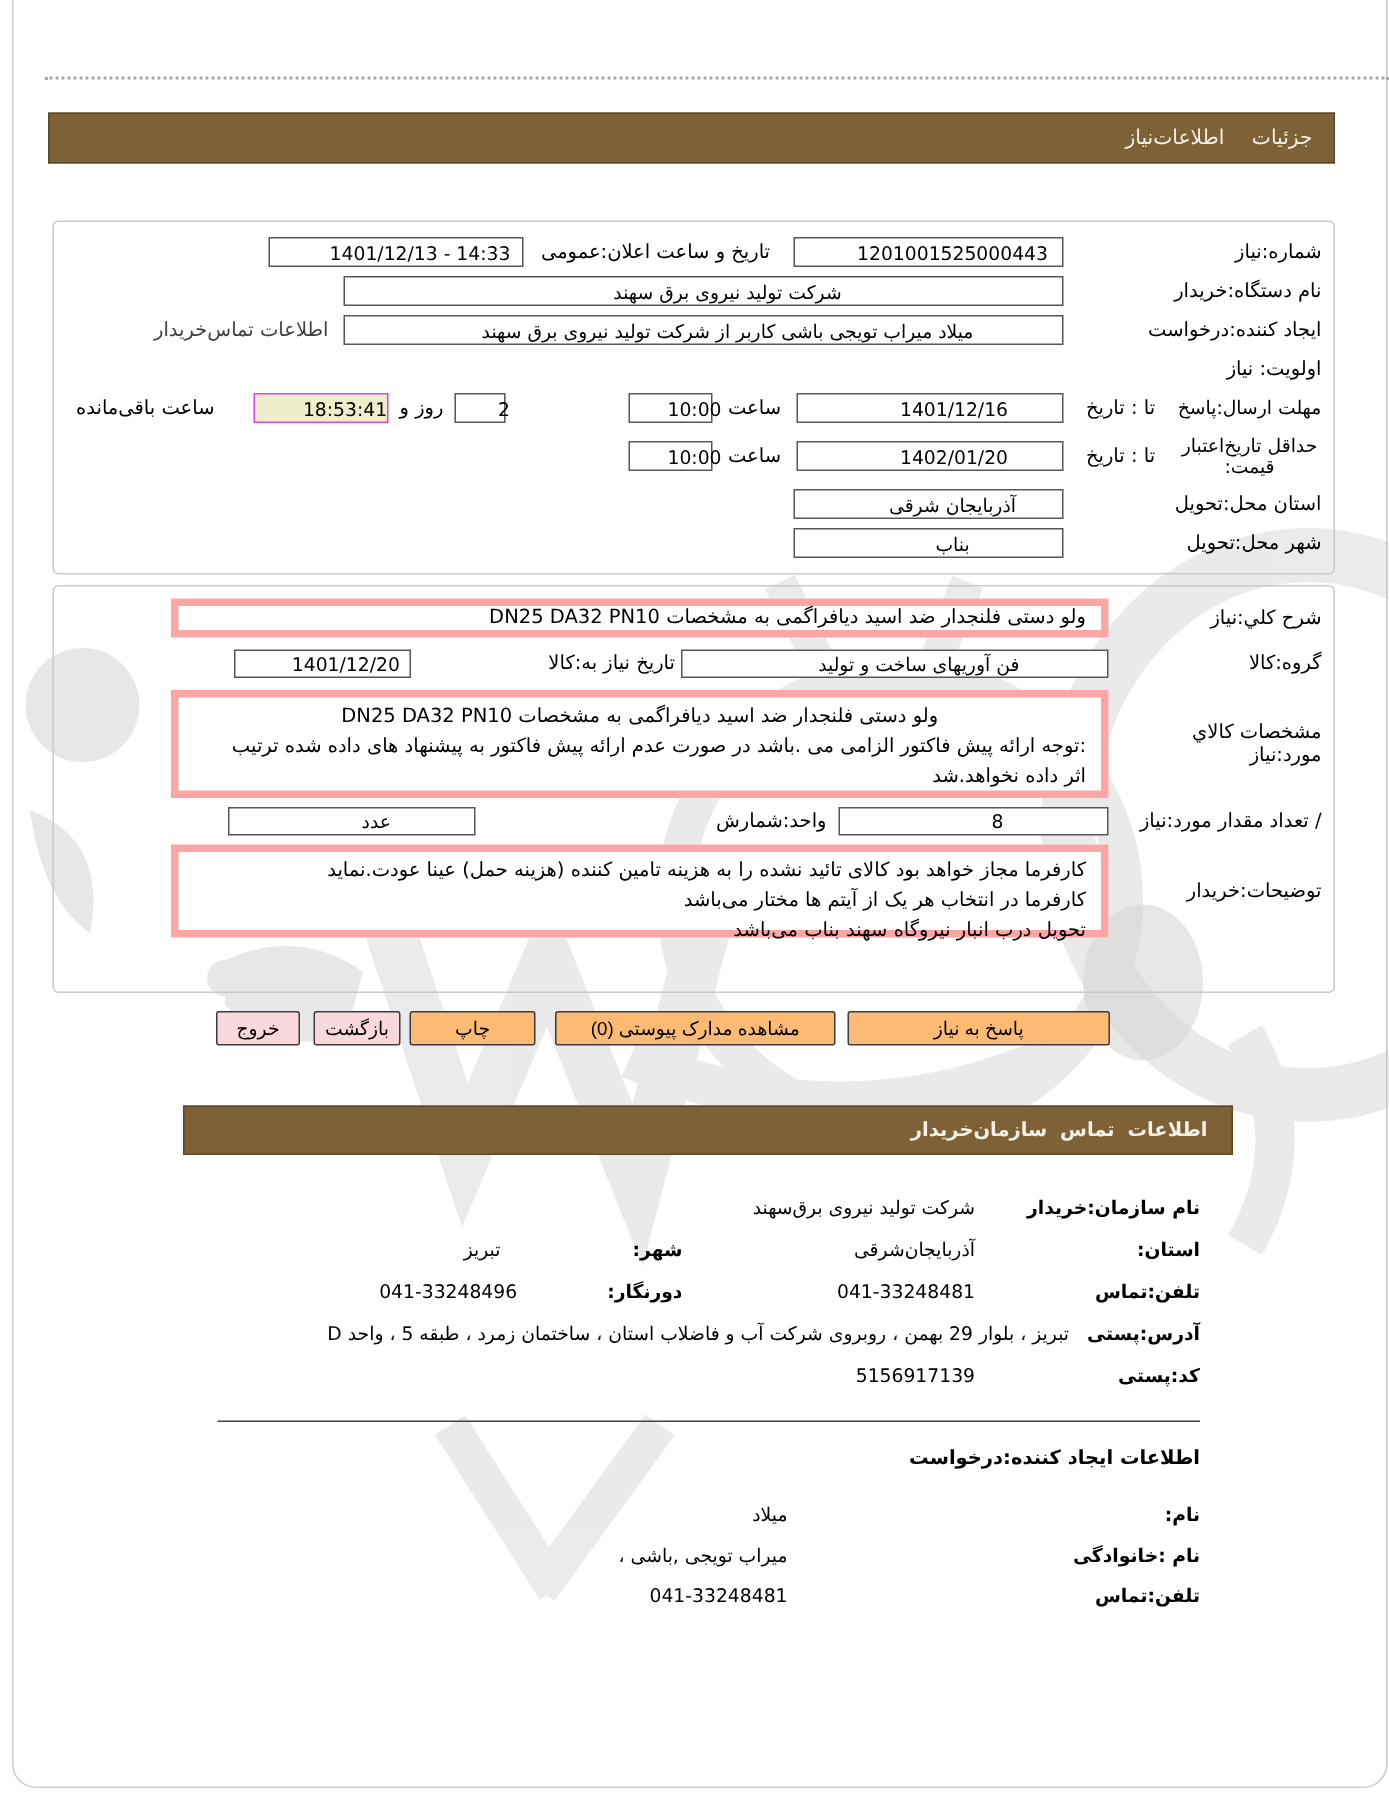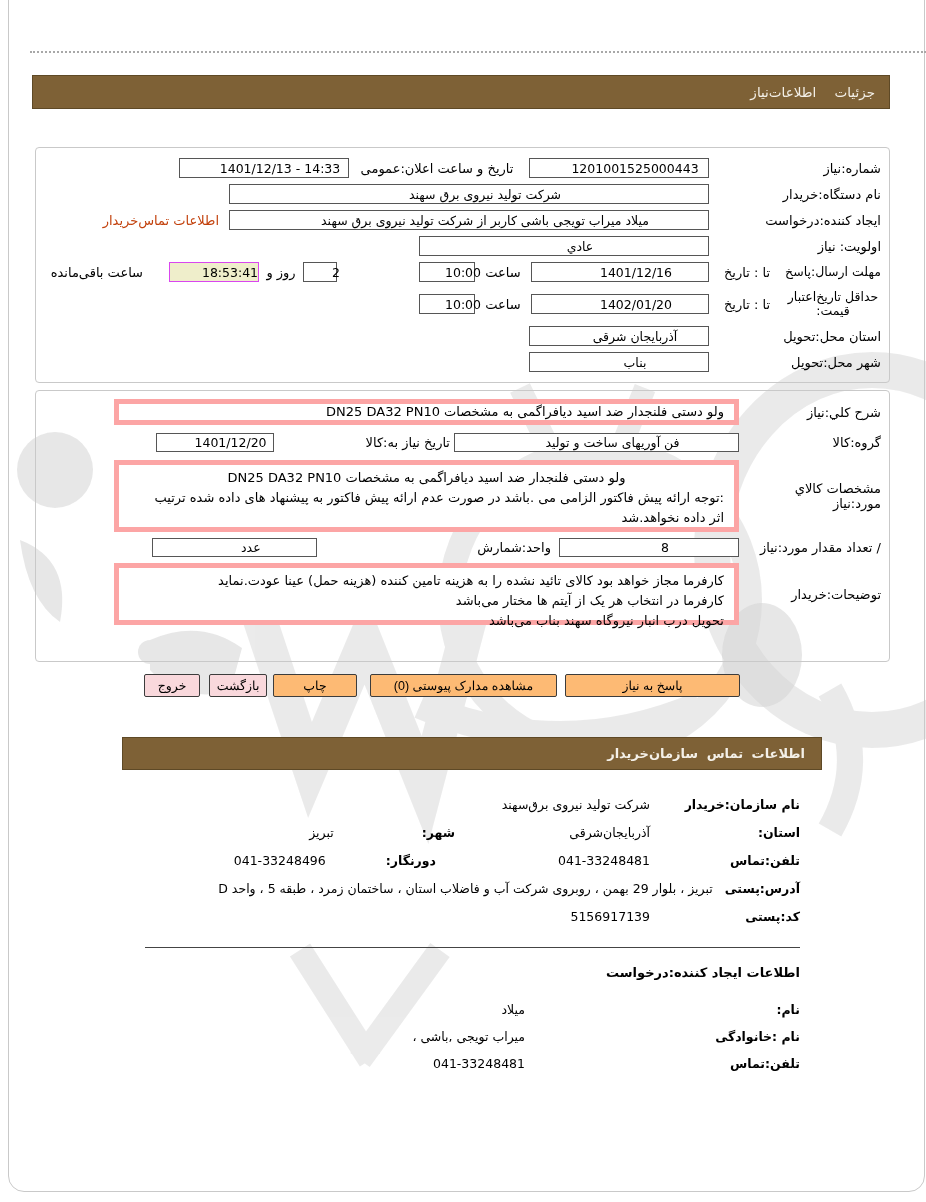--- a/index.html
+++ b/index.html
@@ -26,21 +26,21 @@
   .panel2{left:35px;top:390px;width:855px;height:272px;padding:8px 8px 0;}
   .frow{display:flex;align-items:center;height:20px;margin-bottom:6px;font-size:13px;}
   .frow.tall{height:32px;}
   .lblcol{width:172px;text-align:right;padding-left:8px;box-sizing:border-box;flex:none;}
   .lbl-s{width:96px;text-align:center;flex:none;font-size:12.5px;line-height:14px;}
   .mid{flex:none;text-align:center;}
   .box{background:#fff;border:1px solid #565656;height:20px;box-sizing:border-box;
     display:flex;align-items:center;justify-content:center;font-size:12.5px;flex:none;padding-left:32px;}
   .ltr{direction:ltr;}
   .countdown{background:#efeecb;border:1px solid #d946ef;}
-  .link{color:#c2410c;text-decoration:none;font-size:13px;}
+  .link{color:#404040;text-decoration:none;font-size:13px;}
   
   .goods-title{text-align:right;font-weight:bold;font-size:13.5px;margin-bottom:10px;}
   .frow2{display:flex;margin-bottom:8px;font-size:13px;align-items:center;}
   .lblcol2{width:142px;text-align:right;padding-left:8px;box-sizing:border-box;flex:none;align-self:center;}
   .bigbox{background:#fff;border:5px solid #fca5a5;box-sizing:border-box;flex:none;
     width:625px;font-size:13px;padding:3px 10px;}
   .bigbox .c{text-align:center;line-height:20px;}
   .bigbox .r{text-align:right;line-height:20px;}
   
   .btnrow{left:140px;top:674px;width:600px;display:flex;}
@@ -50,21 +50,21 @@
   .btn-pink{background:#f9d8dc;}
   
   .cblock{left:122px;top:795px;width:700px;padding:0 22px;box-sizing:border-box;font-size:12.5px;}
   .cblock2{left:122px;top:965px;width:700px;padding:0 22px;box-sizing:border-box;font-size:12.5px;}
   .crow{display:flex;align-items:center;height:18px;margin-bottom:10px;}
   .crow2{display:flex;align-items:center;height:18px;margin-bottom:9px;}
   .clbl{font-weight:bold;width:120px;text-align:right;flex:none;}
   .clbl-auto{font-weight:bold;flex:none;}
   .sp30{width:30px;flex:none;}.sp12{width:12px;flex:none;}.sp155{width:155px;flex:none;}
   .val130{width:130px;text-align:right;flex:none;}
-  .num{direction:ltr;unicode-bidi:isolate;margin-left:19px;}
+  .num{direction:ltr;unicode-bidi:isolate;}
   .ctitle{font-weight:bold;font-size:13px;text-align:right;margin-bottom:20px;}
   .hr-line{position:absolute;left:145px;top:947px;width:655px;border-top:1px solid #444;z-index:2;}
   
   .wm{position:absolute;inset:0;z-index:0;}
 </style>
 </head>
 <body>
 
 <svg class="wm" width="926" height="1202" viewBox="0 0 926 1202" aria-hidden="true">
   <g stroke="#dadada" fill="none" opacity="0.55">
@@ -103,21 +103,20 @@
     <span class="lblcol">نام دستگاه:خریدار</span>
     <div class="box" style="width:480px">شرکت تولید نیروی برق سهند</div>
   </div>
   <div class="frow">
     <span class="lblcol">ایجاد کننده:درخواست</span>
     <div class="box" style="width:480px">میلاد میراب تویجی باشی کاربر از شرکت تولید نیروی برق سهند</div>
     <a class="link" href="#" style="margin-right:10px">اطلاعات تماس‌خریدار</a>
   </div>
   <div class="frow">
     <span class="lblcol">اولویت: نیاز</span>
-    <div class="box" style="width:290px">عادي</div>
   </div>
   <div class="frow">
     <span class="lbl-s">مهلت ارسال:پاسخ</span>
     <span class="mid" style="width:76px">تا : تاریخ</span>
     <div class="box ltr" style="width:178px">1401/12/16</div>
     <span class="mid" style="width:56px">ساعت</span>
     <div class="box ltr" style="width:56px">10:00</div>
     <span style="width:82px;flex:none"></span>
     <div class="box ltr" style="width:30px">2</div>
     <span class="mid" style="width:44px">روز و</span>

